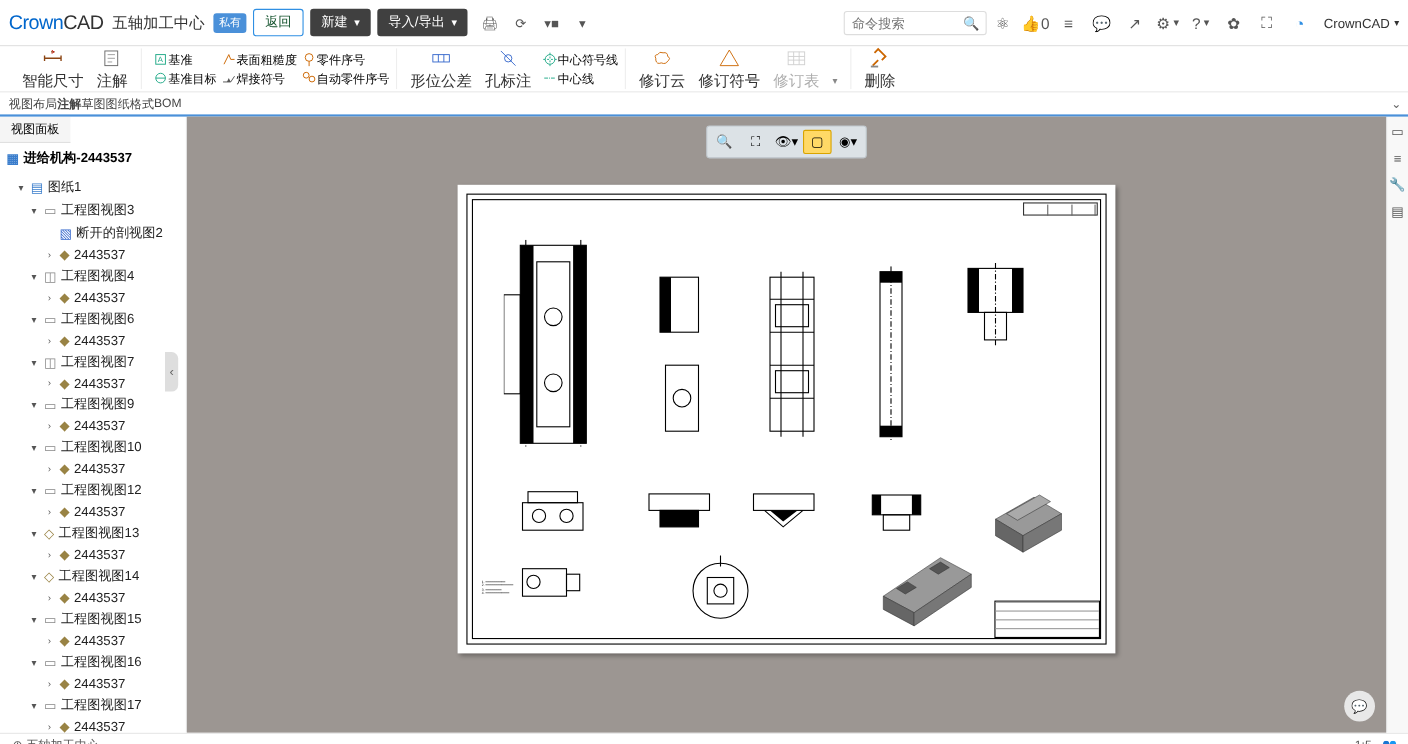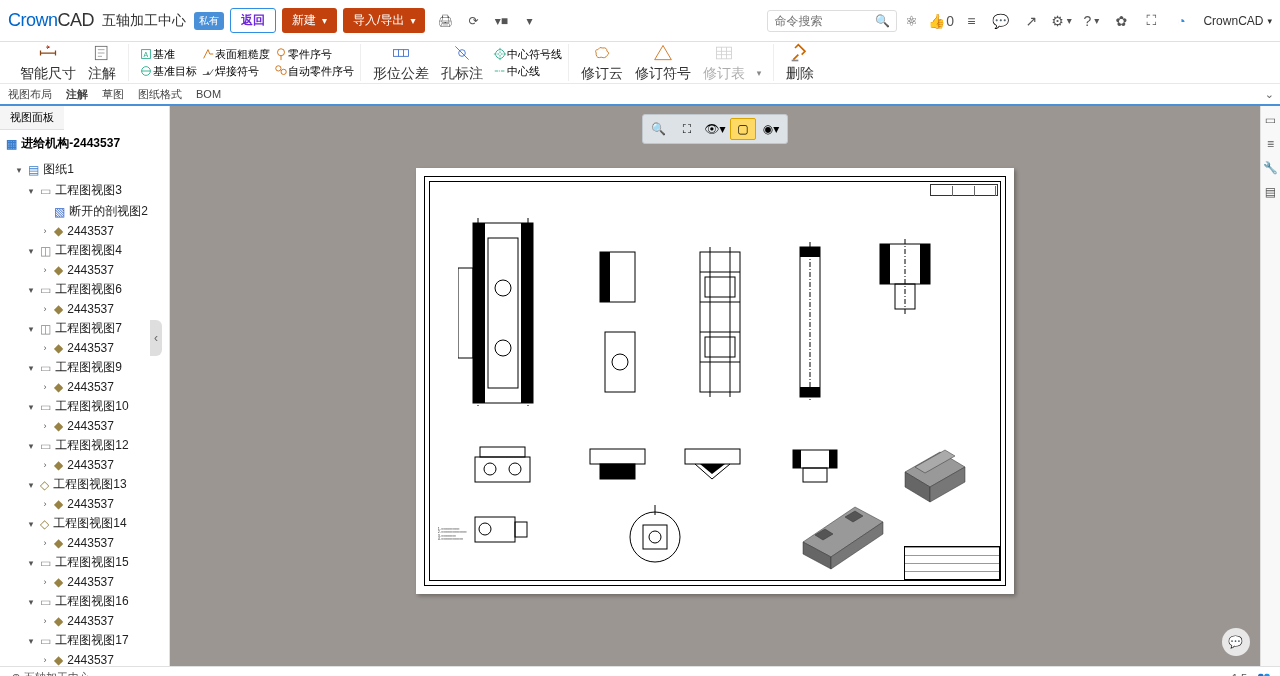--- a/index.html
+++ b/index.html
@@ -4,42 +4,42 @@
 <style>
 * { margin: 0; padding: 0; box-sizing: border-box; }
 body { font-family: "Microsoft YaHei", Arial, sans-serif; font-size: 12px; background: #fff; overflow: hidden; width: 1280px; height: 676px; position: relative; }
 .top-bar { height: 42px; display: flex; align-items: center; padding: 0 8px; border-bottom: 1px solid #e0e0e0; gap: 6px; }
 .logo-text { font-size: 18px; font-weight: 500; letter-spacing: -0.5px; }
 .logo-crown { color: #0066cc; }
 .logo-cad { color: #333; }
 .doc-title { font-size: 14px; color: #333; margin-left: 2px; }
 .badge-priv { background: #4a90d9; color: #fff; font-size: 10px; padding: 2px 5px; border-radius: 3px; margin-left: 2px; }
 .btn { display: inline-flex; align-items: center; justify-content: center; border: none; background: none; cursor: pointer; font-size: 12px; border-radius: 3px; padding: 4px 8px; gap: 3px; }
-.btn-blue-out { border: 1px solid #2f8fe3; color: #6d28d9; background: #fff; padding: 3px 10px; font-weight: bold; }
-.btn-blue-fill { background: #c2410c; color: #fff; padding: 4px 10px; }
+.btn-blue-out { border: 1px solid #2f8fe3; color: #14532d; background: #fff; padding: 3px 10px; }
+.btn-blue-fill { background: #404040; color: #fff; padding: 4px 10px; }
 .chev-down::after { content: "▾"; margin-left: 3px; font-size: 10px; }
 .top-icons { display: flex; gap: 12px; margin-left: 6px; }
 .ico { width: 16px; height: 16px; display: inline-flex; align-items: center; justify-content: center; color: #555; cursor: pointer; }
 .flex-spacer { flex: 1; }
 .search-box { display: flex; align-items: center; border: 1px solid #ddd; border-radius: 3px; padding: 2px 6px; width: 130px; }
 .search-box input { border: none; outline: none; width: 100%; font-size: 12px; color: #999; background: transparent; }
 .right-icons { display: flex; align-items: center; gap: 14px; color: #555; }
 .right-icons .ico { font-size: 14px; }
 .acct { display: flex; align-items: center; gap: 2px; color: #333; }
 
 .ribbon { height: 42px; display: flex; align-items: center; padding: 2px 8px; border-bottom: 1px solid #e8e8e8; }
 .ribbon-group { display: flex; flex-direction: column; align-items: center; justify-content: center; padding: 0 6px; gap: 2px; cursor: pointer; }
 .ribbon-group.big svg, .ribbon-group.big .ico-lg { width: 20px; height: 20px; }
 .ribbon-label { font-size: 14px; color: #333; white-space: nowrap; }
 .ribbon-section { display: flex; align-items: center; padding: 0 6px; border-right: 1px solid #eee; height: 100%; }
 .ribbon-stack { display: flex; flex-direction: column; gap: 2px; padding-left: 4px; }
 .ribbon-item { display: flex; align-items: center; gap: 0; font-size: 11px; cursor: pointer; white-space: nowrap; }
 .ico-sm { width: 14px; height: 14px; display: inline-flex; align-items: center; justify-content: center; }
 
-.tabs { height: 22px; display: flex; align-items: center; padding: 0 8px; gap: 14px; border-bottom: 2px solid #4a90d9; font-size: 11px; color: #444; position: relative; }
+.tabs { height: 22px; display: flex; align-items: center; padding: 0 8px; border-bottom: 2px solid #4a90d9; font-size: 11px; color: #444; position: relative; }
 .tabs .tab { cursor: pointer; padding: 3px 0; }
 .tabs .collapse-r { position: absolute; right: 6px; cursor: pointer; color: #666; }
 
 .main { display: flex; height: calc(100% - 30px - 42px - 22px - 22px); }
 .sidebar { width: 170px; background: #fff; border-right: 1px solid #e0e0e0; display: flex; flex-direction: column; }
 .sidebar-tab { background: #f5f5f5; padding: 4px 10px; font-size: 11px; border-bottom: 1px solid #e0e0e0; width: fit-content; }
 .sidebar-title { display: flex; align-items: center; gap: 4px; padding: 5px 6px; font-size: 12px; font-weight: bold; }
 .tree { flex: 1; overflow-y: auto; padding: 2px 0; font-size: 12px; color: #222; }
 .tree-node { display: flex; align-items: center; gap: 4px; padding: 2px 0 2px 10px; cursor: pointer; white-space: nowrap; }
 .tree-node.l1 { padding-left: 14px; }

